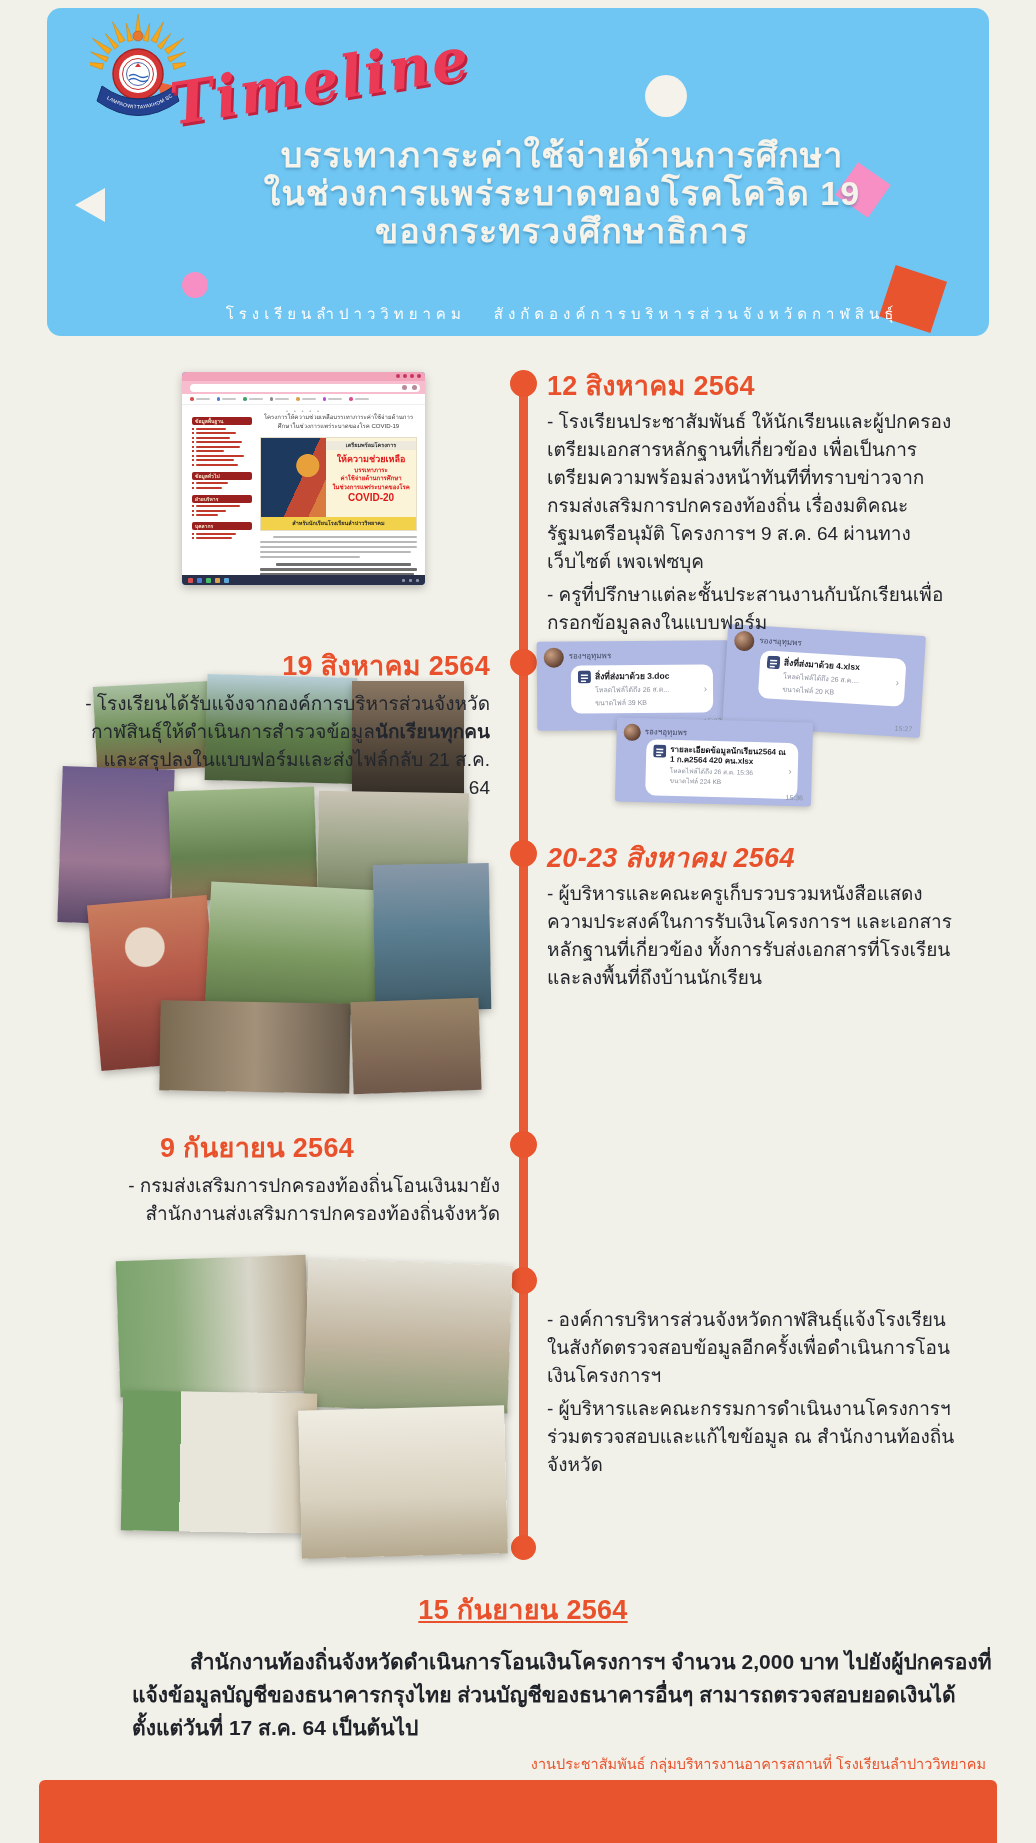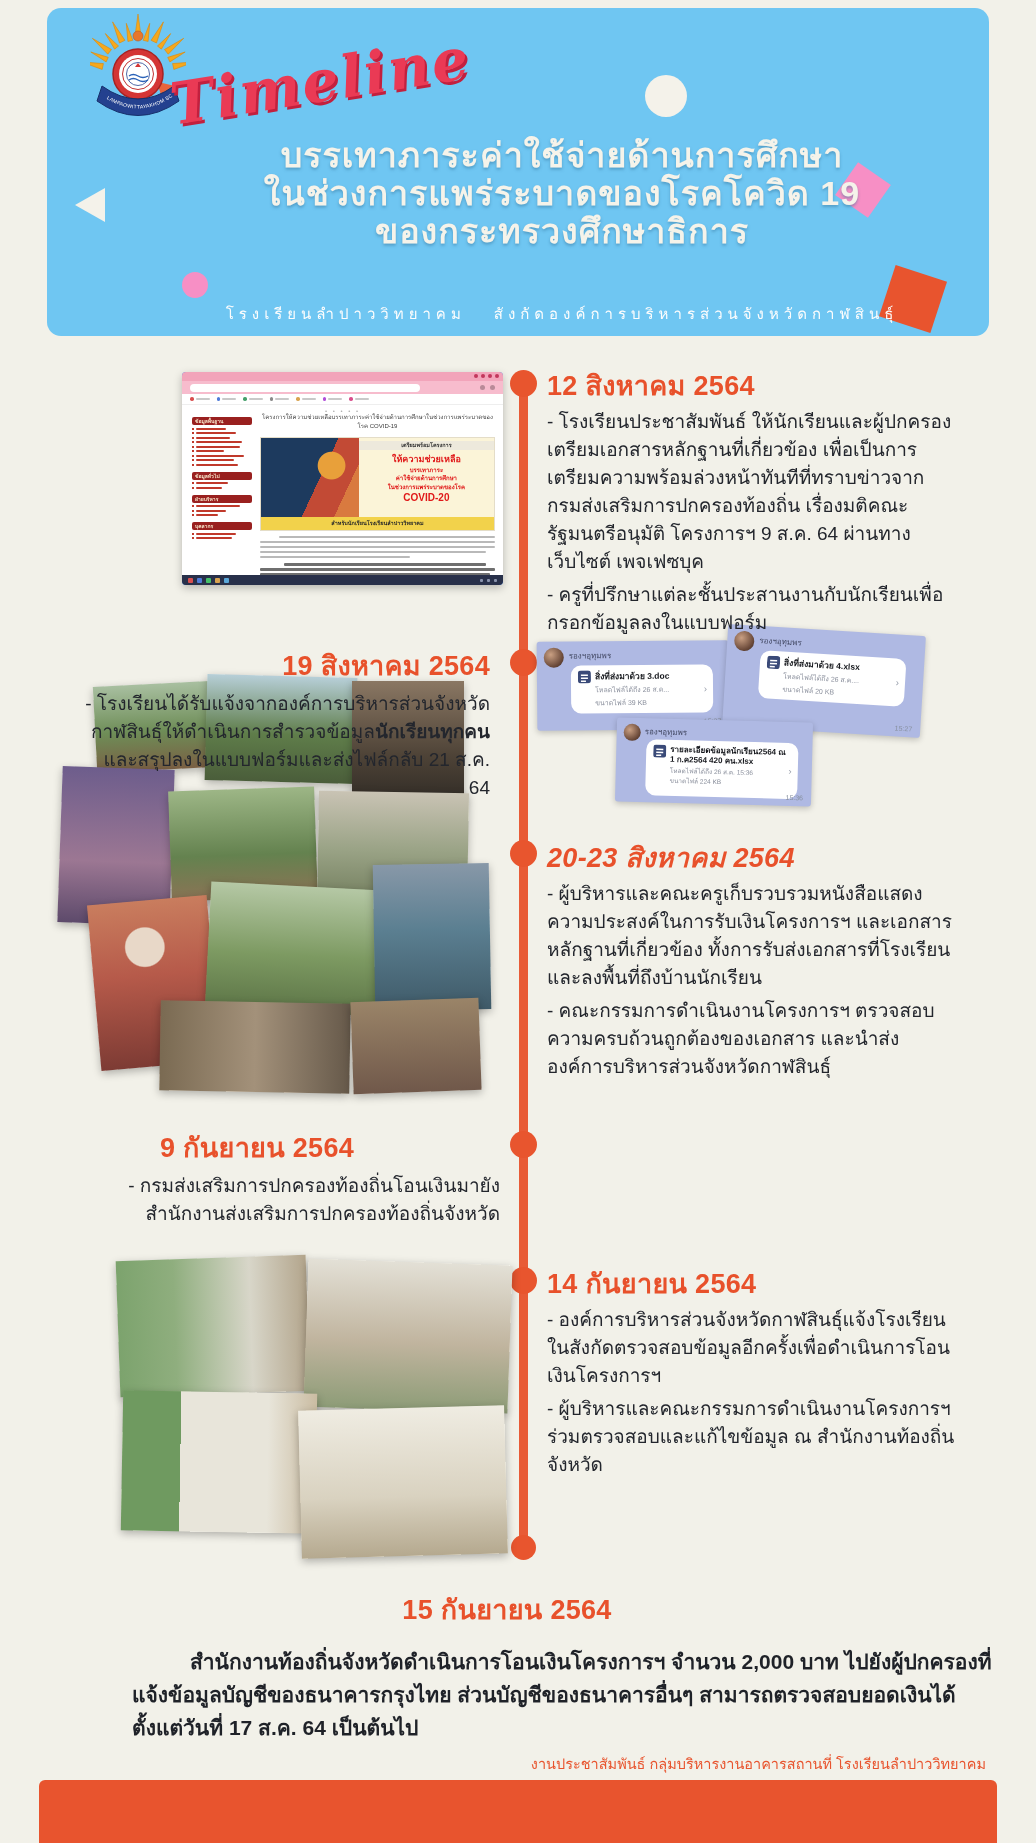--- a/index.html
+++ b/index.html
@@ -46,21 +46,21 @@
   .e-date { position:absolute; font-weight:bold; font-size:27px; color:#E8512B; letter-spacing:.3px; }
   .e-body { position:absolute; font-size:19px; line-height:28px; color:#23262D; }
   .e-body p + p { margin-top:5px; }
   .e-right { text-align:left; }
   .e-left  { text-align:right; }
   .bold-inline { font-weight:bold; }
   .e-center-date { text-align:center; }
   .e-final { font-weight:bold; font-size:21px; line-height:33px; color:#1F2228; text-indent:58px; }
 
   
-  .browser { position:absolute; left:182px; top:372px; width:321px; height:213px;
+  .browser { position:absolute; left:182px; top:372px; width:243px; height:213px;
         background:#3b82f6; border-radius:4px; box-shadow:0 3px 9px rgba(0,0,0,.25); overflow:hidden; }
   .b-title { position:absolute; left:0; top:0; right:0; height:9px; background:#F2A4BA; }
   .b-ctl { position:absolute; top:2px; right:4px; display:flex; gap:3px; }
   .b-ctl i { width:4px; height:4px; border-radius:50%; background:#C2375B; }
   .b-url { position:absolute; left:0; top:9px; right:0; height:13px; background:#F7BCCD; }
   .b-url .field { position:absolute; left:8px; top:2.5px; width:230px; height:8px;
         background:#fff; border-radius:4px; }
   .b-url .ico { position:absolute; top:4px; width:5px; height:5px; border-radius:50%; background:#b98a98; }
   .b-bm { position:absolute; left:0; top:22px; right:0; height:11px; background:#ffffff;
         border-bottom:1px solid #eee; display:flex; align-items:center; gap:7px; padding:0 8px; }
@@ -427,35 +427,33 @@
   </div>
 
   <div class="e-date e-left" style="left:150px; top:644px; width:340px; text-align:right;">19 สิงหาคม 2564</div>
   <div class="e-body e-left" style="left:78px; top:690px; width:412px;">
     <p><span>- โรงเรียนได้รับแจ้งจากองค์การบริหารส่วนจังหวัดกาฬสินธุ์ให้ดำเนินการสำรวจข้อมูล</span><span class="bold-inline">นักเรียนทุกคน</span><span>และสรุปลงในแบบฟอร์มและส่งไฟล์กลับ 21 ส.ค. 64</span></p>
   </div>
 
   <div class="e-date" style="left:547px; top:836px;font-style:italic;">20-23 สิงหาคม 2564</div>
   <div class="e-body e-right" style="left:547px; top:880px; width:412px;">
     <p>- ผู้บริหารและคณะครูเก็บรวบรวมหนังสือแสดงความประสงค์ในการรับเงินโครงการฯ และเอกสารหลักฐานที่เกี่ยวข้อง ทั้งการรับส่งเอกสารที่โรงเรียนและลงพื้นที่ถึงบ้านนักเรียน</p>
-    <p>- คณะกรรมการดำเนินงานโครงการฯ ตรวจสอบความครบถ้วนถูกต้องของเอกสาร และนำส่งองค์การบริหารส่วนจังหวัดกาฬสินธุ์</p>
   </div>
 
   <div class="e-date e-left" style="left:160px; top:1126px; width:340px; text-align:left;">9 กันยายน 2564</div>
   <div class="e-body e-left" style="left:95px; top:1172px; width:405px;">
     <p>- กรมส่งเสริมการปกครองท้องถิ่นโอนเงินมายังสำนักงานส่งเสริมการปกครองท้องถิ่นจังหวัด</p>
   </div>
 
-  <div class="e-date" style="left:547px; top:1262px;">14 กันยายน 2564</div>
   <div class="e-body e-right" style="left:547px; top:1306px; width:412px;">
     <p>- องค์การบริหารส่วนจังหวัดกาฬสินธุ์แจ้งโรงเรียนในสังกัดตรวจสอบข้อมูลอีกครั้งเพื่อดำเนินการโอนเงินโครงการฯ</p>
     <p>- ผู้บริหารและคณะกรรมการดำเนินงานโครงการฯ ร่วมตรวจสอบและแก้ไขข้อมูล ณ สำนักงานท้องถิ่นจังหวัด</p>
   </div>
 
-  <div class="e-date e-center-date" style="left:302px; top:1588px; width:410px;">15 กันยายน 2564</div>
+  <div class="e-date e-center-date" style="left:318px; top:1588px; width:410px;text-decoration:underline;">15 กันยายน 2564</div>
   <div class="e-body e-final" style="left:84px; top:1645px; width:868px;margin-left:48px;">
     <p>สำนักงานท้องถิ่นจังหวัดดำเนินการโอนเงินโครงการฯ จำนวน 2,000 บาท ไปยังผู้ปกครองที่แจ้งข้อมูลบัญชีของธนาคารกรุงไทย  ส่วนบัญชีของธนาคารอื่นๆ สามารถตรวจสอบยอดเงินได้ตั้งแต่วันที่ 17 ส.ค. 64 เป็นต้นไป</p>
   </div>
 
   <div class="credit">งานประชาสัมพันธ์  กลุ่มบริหารงานอาคารสถานที่  โรงเรียนลำปาววิทยาคม</div>
   <div class="bottom-bar"></div>
 
 </div>
 
 </body></html>

